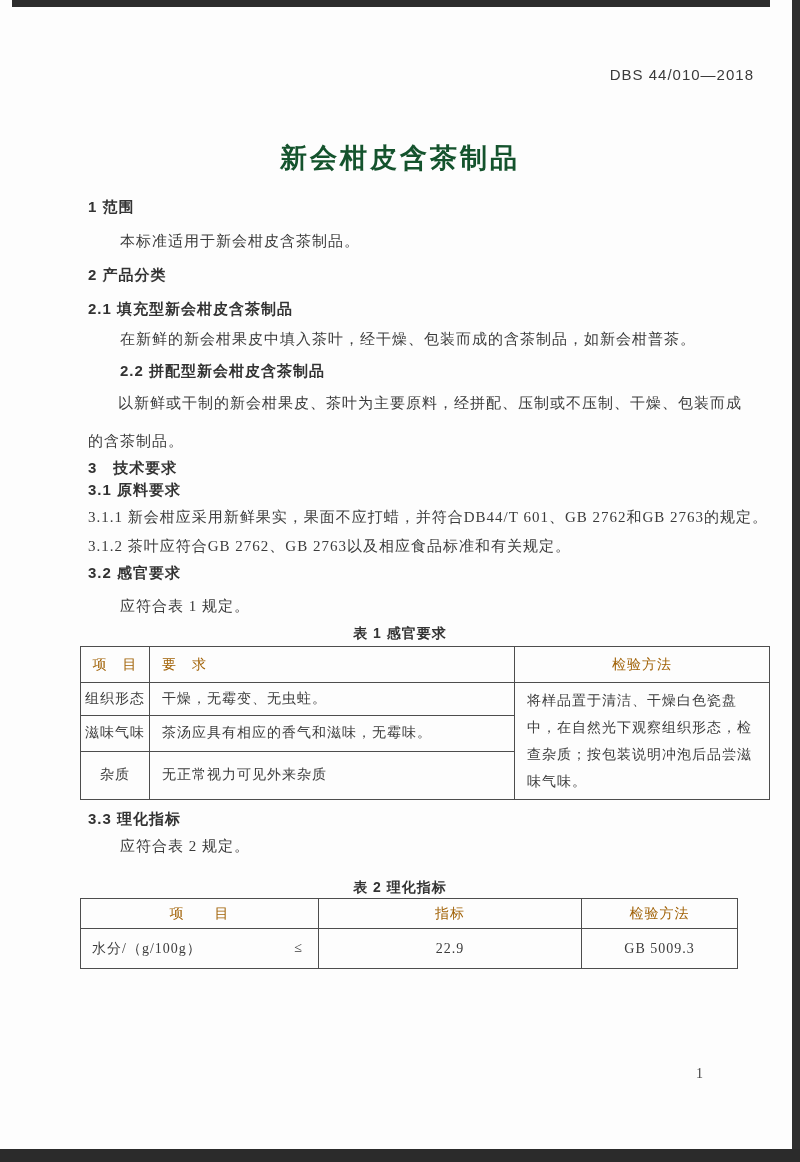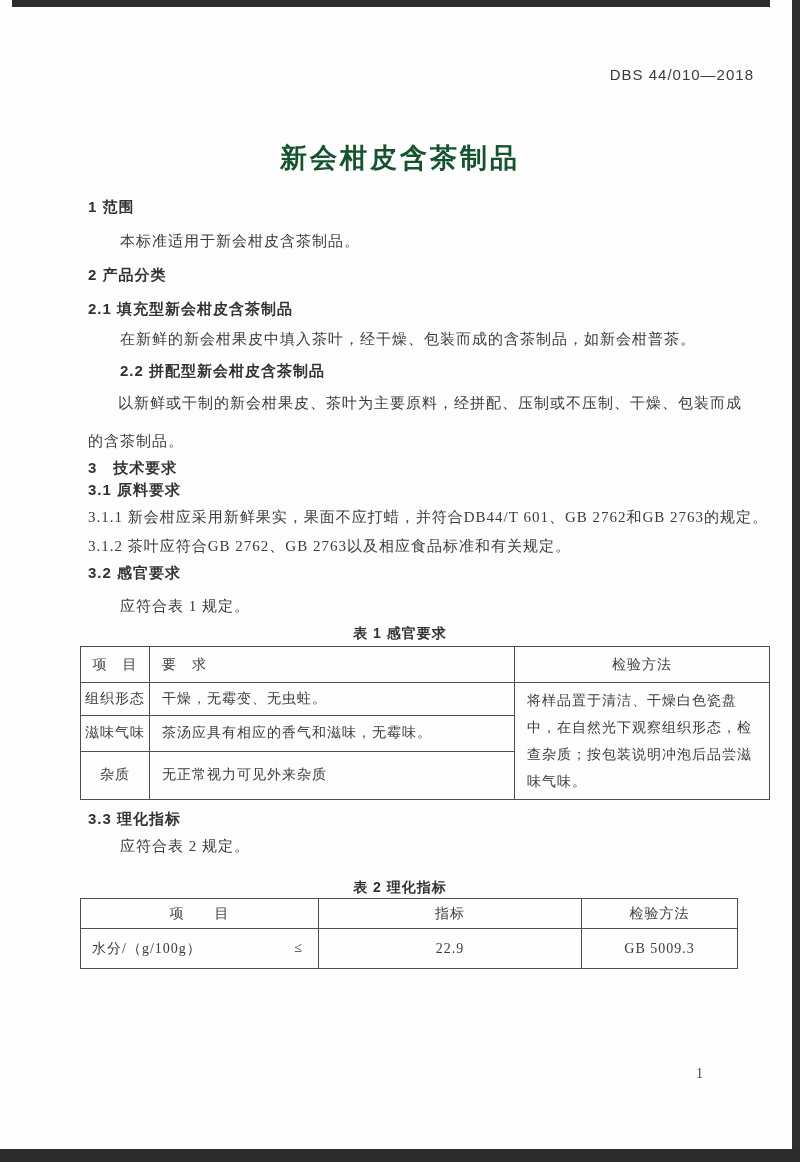--- a/index.html
+++ b/index.html
@@ -28,21 +28,21 @@
   .p{font-size:15px;color:#3b3b3b;letter-spacing:1px;}
   .indent{text-indent:2em;}
   .wrap{width:664px;line-height:38px;}
 
   .caption{left:0;width:100%;text-align:center;font-weight:700;font-size:14px;color:#333;
     font-family:"Liberation Sans","DejaVu Sans",sans-serif;letter-spacing:1px;}
 
   table{border-collapse:collapse;}
   .tbl{position:absolute;left:80px;font-size:14px;color:#3b3b3b;table-layout:fixed;}
   .tbl td,.tbl th{border:1px solid #4d4d4d;font-weight:normal;letter-spacing:1px;}
-  .tbl th{font-size:14px;color:#404040;}
+  .tbl th{font-size:14px;color:#a16207;}
   .tbl1{top:646px;width:650px;}
   .tbl1 .c-item{width:68px;text-align:center;}
   .tbl1 .c-req{width:352px;text-align:left;padding-left:12px;}
   .tbl1 .c-met{width:230px;text-align:left;padding:4px 12px;line-height:27px;}
   .tbl1 .r-head{height:32px;}
   .tbl1 .r1{height:31px;}
   .tbl1 .r2{height:34px;}
   .tbl1 .r3{height:46px;}
   .tbl1 th{text-align:center;padding:0;}
   .tbl2{top:898px;width:648px;}

